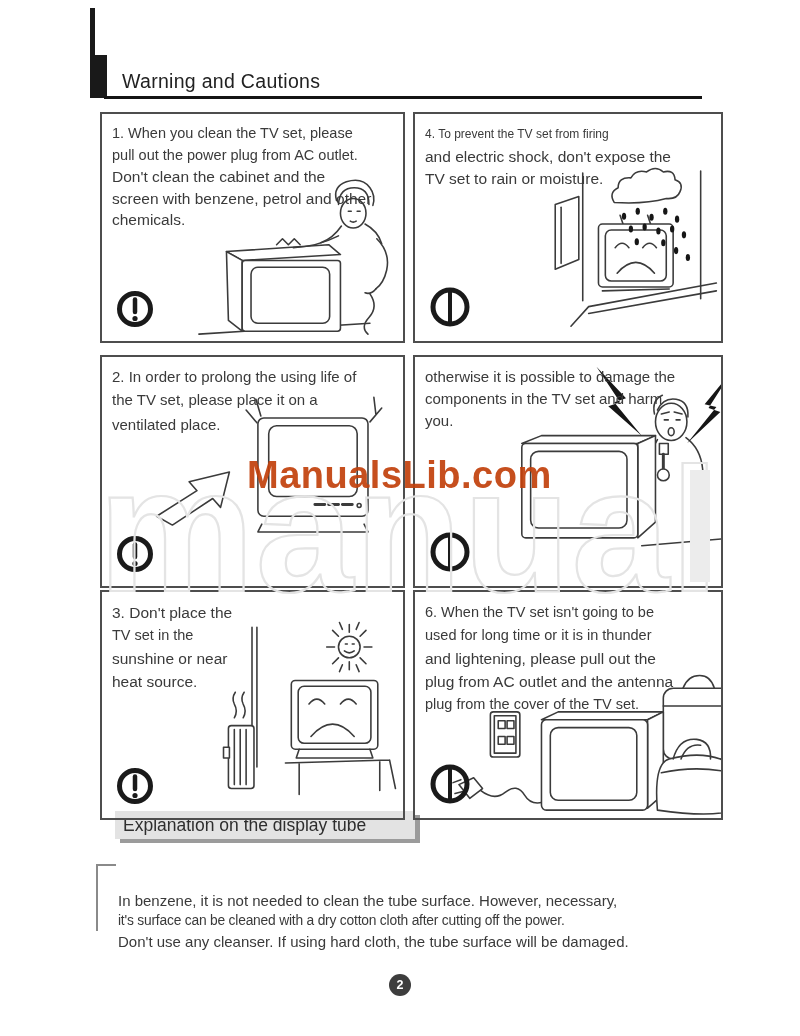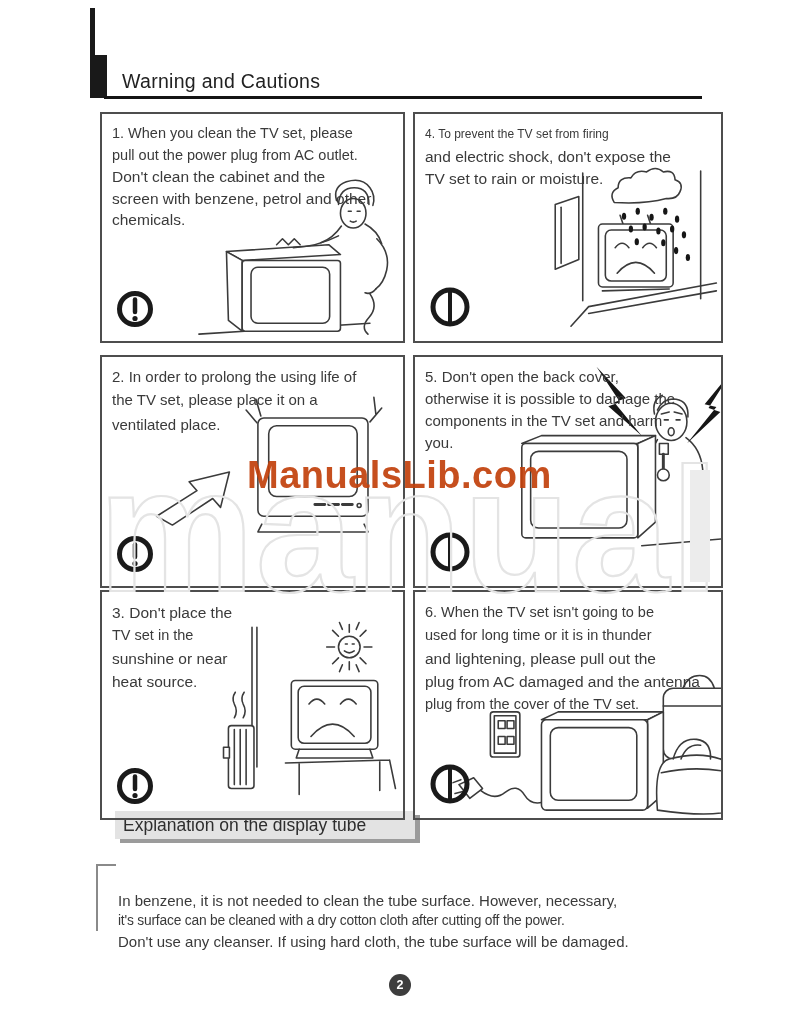--- a/index.html
+++ b/index.html
@@ -188,21 +188,20 @@
       <rect class="lnw" x="108" y="88" width="118" height="96" rx="4"></rect>
       <rect class="lnw" x="117" y="96" width="98" height="78" rx="8"></rect>
       <rect class="lnw" x="248" y="88" width="9" height="11"></rect>
       <path d="M252,99 L252,114" stroke-width="3"></path>
       <circle class="lnw" cx="252" cy="120" r="6"></circle>
     </g>
     <polygon class="blk" points="184,10 214,42 202,46 230,80 196,50 208,46"></polygon>
     <polygon class="blk" points="322,14 294,48 306,51 276,88 310,56 298,52"></polygon>
   </svg>
   <div class="wtext" style="line-height:22px">
-    <div class="wline">5. Don't open the back cover,</div>
     <div class="wline">otherwise it is possible to damage the</div>
     <div class="wline">components in the TV set and harm</div>
     <div class="wline">you.</div>
   </div>
   <svg class="cicon" width="44" height="44">
     <circle cx="22" cy="22" r="17" fill="none" stroke="#1a1a1a" stroke-width="5"></circle>
     <line x1="22" y1="5" x2="22" y2="39" stroke="#1a1a1a" stroke-width="4"></line>
   </svg>
 </div>
 
@@ -258,21 +257,21 @@
       <rect class="lnw" x="137" y="138" width="88" height="74" rx="8"></rect>
       <path class="lnw" d="M246,222 q-4,-48 12,-52 q30,-8 52,0 q16,6 12,52 q-20,8 -76,0 Z"></path>
       <path d="M262,170 Q268,148 286,150 Q301,152 300,170 M270,170 Q276,154 290,156"></path>
       <path d="M250,184 Q286,176 322,184"></path>
     </g>
   </svg>
   <div class="wtext" style="line-height:23px">
     <div class="wline" style="font-size:14.5px">6. When the TV set isn't going to be</div>
     <div class="wline" style="font-size:14.5px">used for long time or it is in thunder</div>
     <div class="wline" style="font-size:15.5px">and lightening, please pull out the</div>
-    <div class="wline" style="font-size:15.5px">plug from AC damaged and the antenna</div>
+    <div class="wline" style="font-size:15.5px">plug from AC outlet and the antenna</div>
     <div class="wline" style="font-size:14.5px">plug from the cover of the TV set.</div>
   </div>
   <svg class="cicon" width="44" height="44">
     <circle cx="22" cy="22" r="17" fill="none" stroke="#1a1a1a" stroke-width="5"></circle>
     <line x1="22" y1="5" x2="22" y2="39" stroke="#1a1a1a" stroke-width="4"></line>
   </svg>
 </div>
 
 <div class="wm-blue">ManualsLib.com</div>
 

